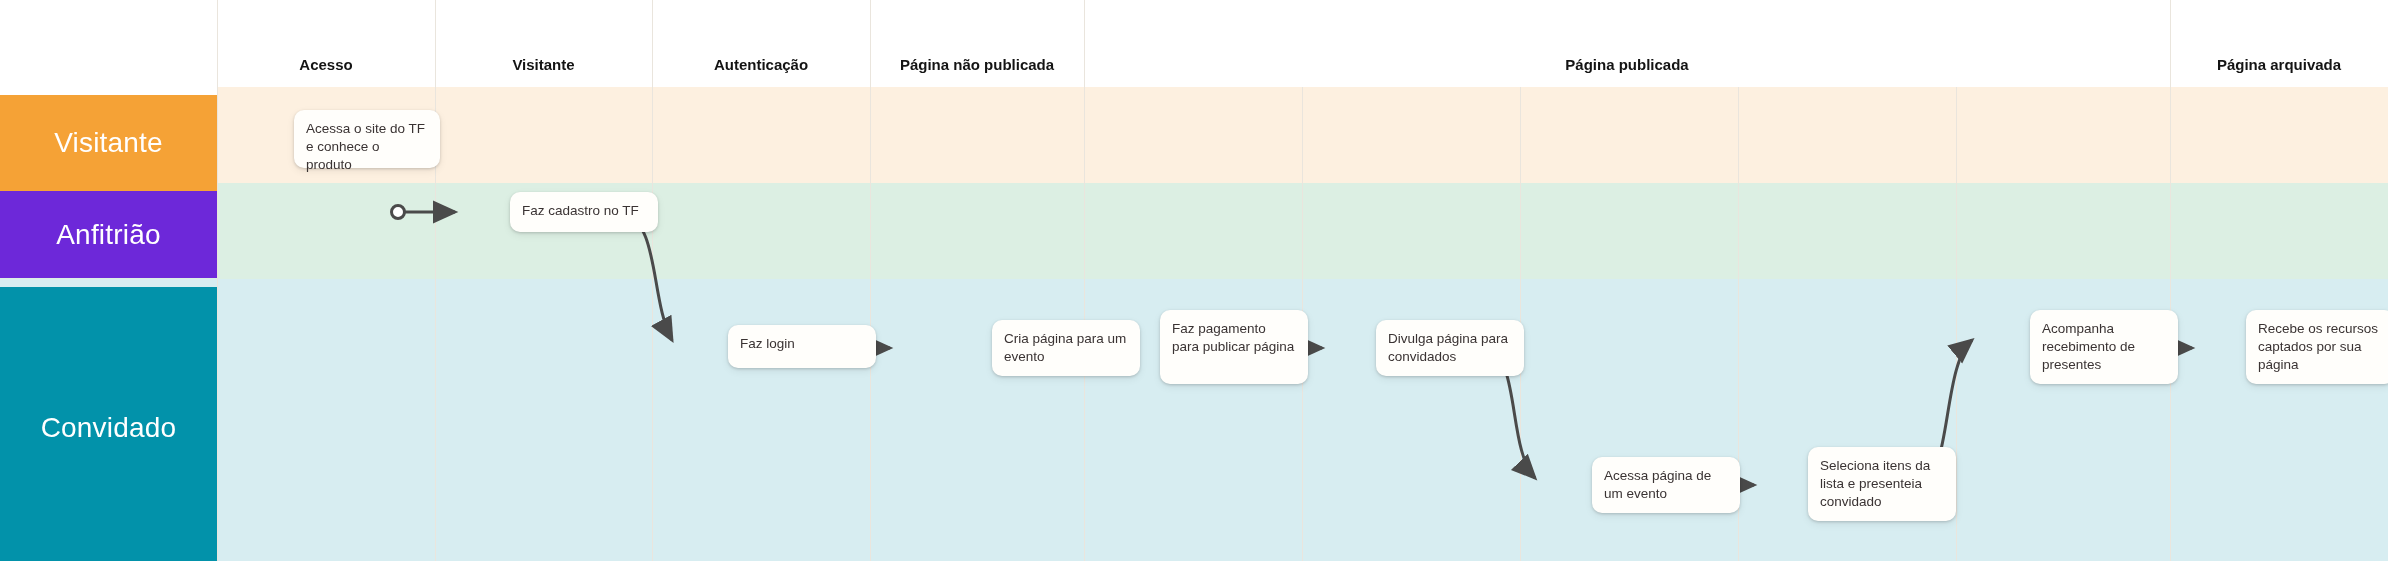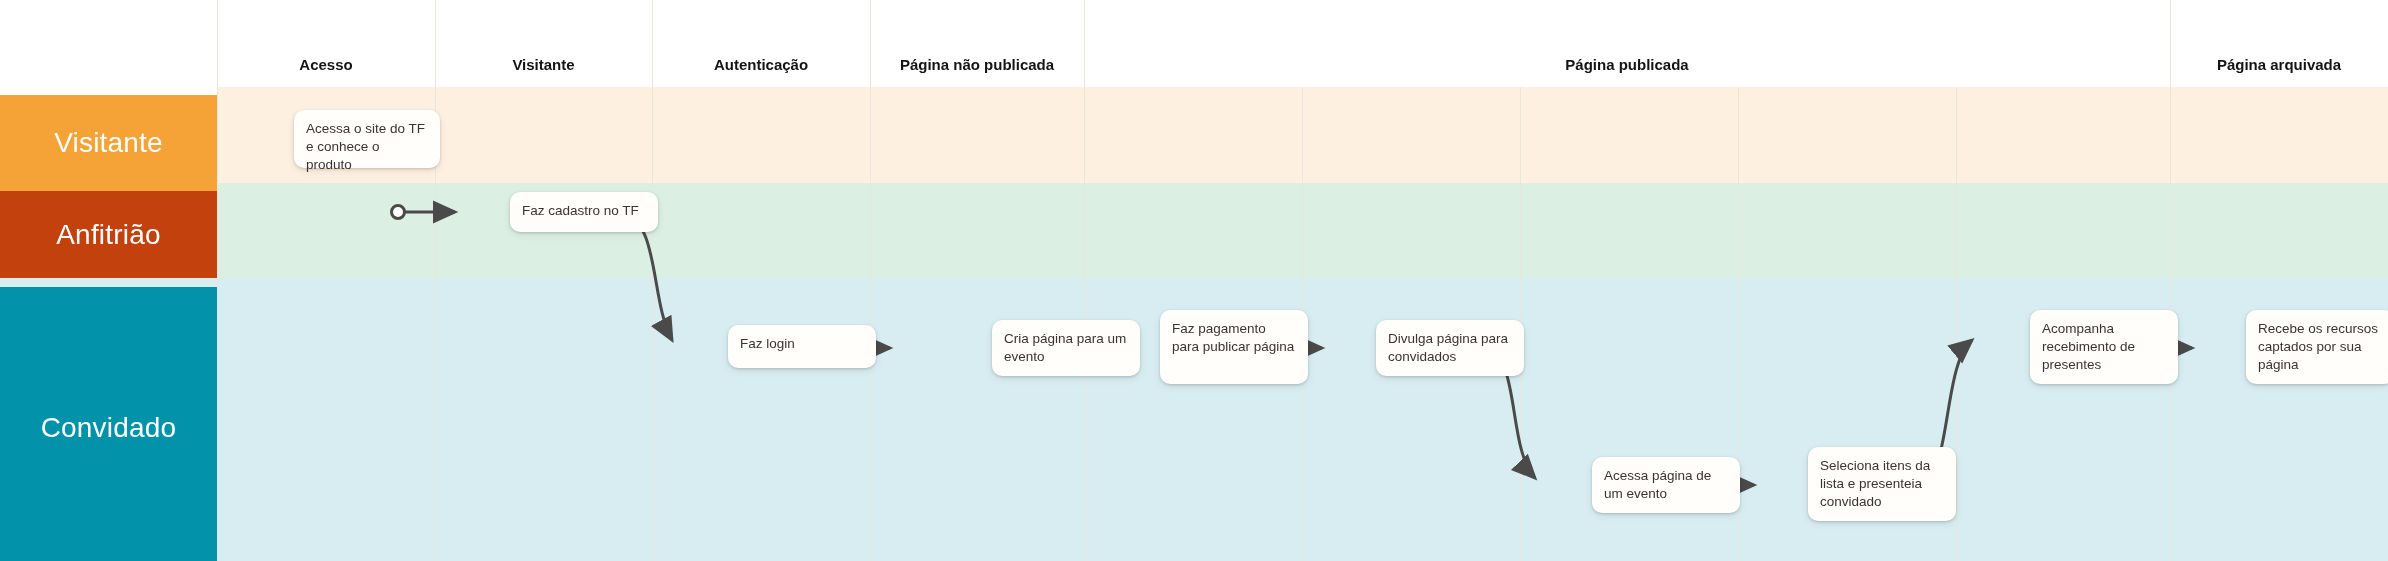--- a/index.html
+++ b/index.html
@@ -9,21 +9,21 @@
   
   .lane{position:absolute;left:0;right:0;}
   .lane-header{top:0;height:87px;background:#ffffff;}
   .lane-visitante{top:87px;height:96px;background:#fdf0e0;}
   .lane-anfitriao{top:183px;height:96px;background:#dcefe3;}
   .lane-convidado{top:279px;height:282px;background:#d7edf1;}
 
   .sidecell{position:absolute;left:0;width:217px;display:flex;align-items:center;justify-content:center;color:#ffffff;font-size:28px;letter-spacing:.2px;margin-top:8px;}
   .side-header{top:0;height:87px;background:#ffffff;}
   .side-visitante{top:87px;height:96px;background:#f5a236;}
-  .side-anfitriao{top:183px;height:87px;background:#c2410c;}
+  .side-anfitriao{top:183px;height:87px;background:#6d28d9;}
   .side-convidado{top:279px;height:282px;background:#0292aa;}
 
   
   .vline{position:absolute;top:0;bottom:0;width:1px;background:#eae5dd;}
 
   
   .colhead{position:absolute;top:56px;text-align:center;font-size:15px;font-weight:bold;color:#141414;}
 
   
   .node{position:absolute;background:#fffefb;border-radius:10px;

